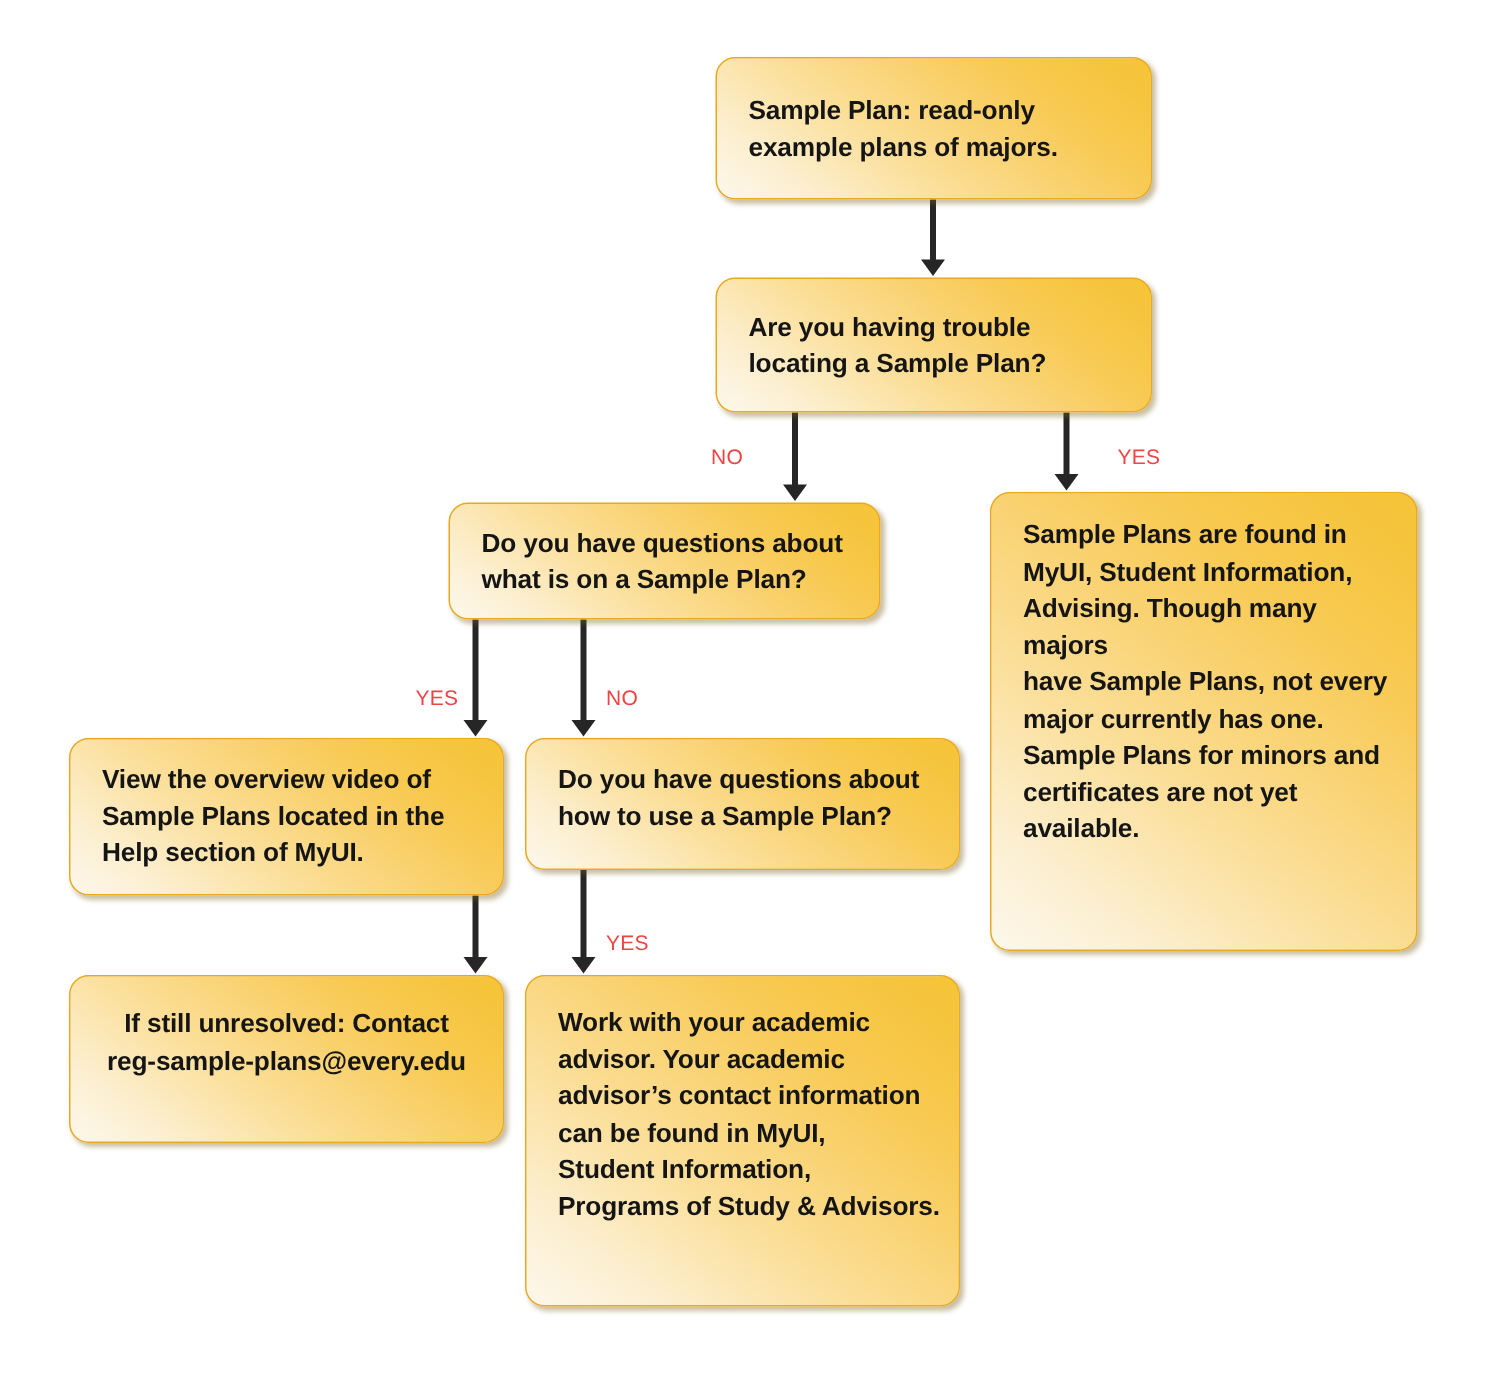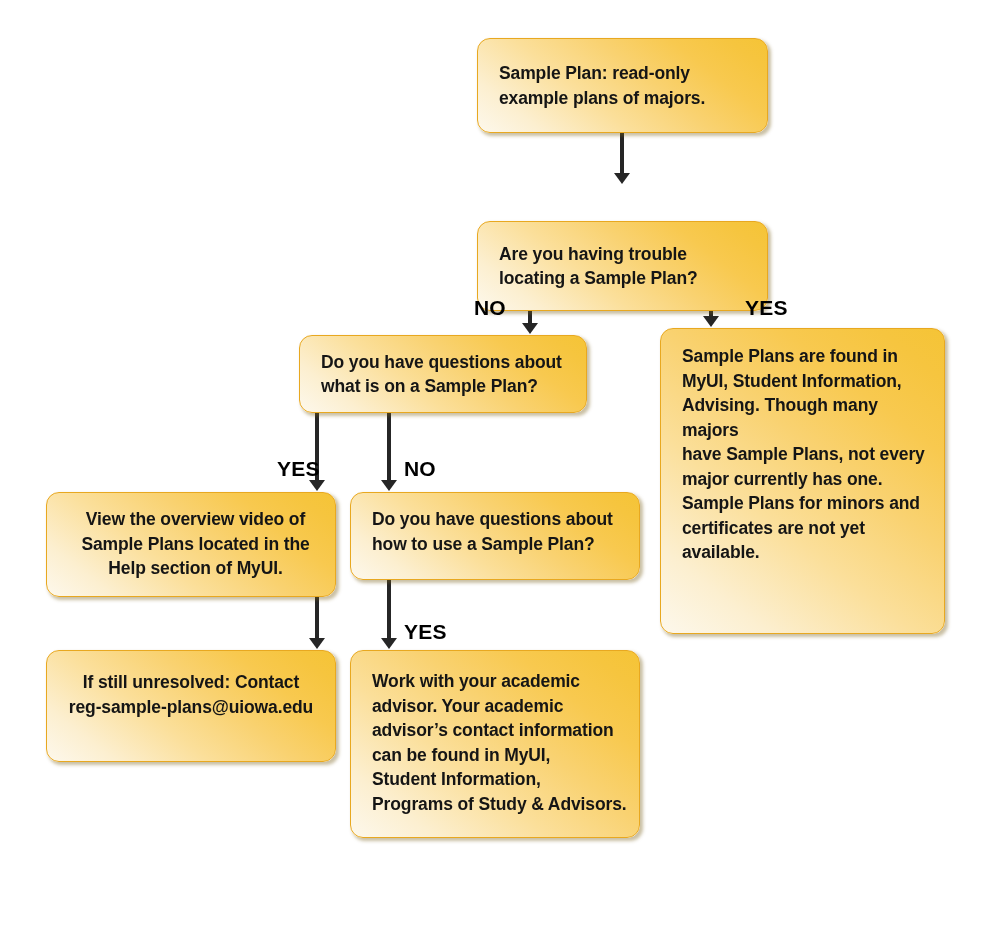--- a/index.html
+++ b/index.html
@@ -59,23 +59,23 @@
     position: absolute;
     width: 0;
     height: 0;
     border-left: 8.5px solid transparent;
     border-right: 8.5px solid transparent;
     border-top: 11.5px solid #262626;
     z-index: 2;
   }
   .edge-label {
     position: absolute;
-    font-weight: bold;
-    font-size: 21px;
-    color: #000000;
+    font-weight: normal;
+    font-size: 14px;
+    color: #ef4444;
     letter-spacing: 0.2px;
     z-index: 4;
     white-space: nowrap;
   }
 </style>
 </head>
 <body>
 
 <div id="chart-canvas">
 
@@ -104,21 +104,21 @@
   <div class="edge-label" style="left:745px; top:296px;">YES</div>
   <div class="edge-label" style="left:277px; top:457px;">YES</div>
   <div class="edge-label" style="left:404px; top:457px;">NO</div>
   <div class="edge-label" style="left:404px; top:620px;">YES</div>
 
   <div class="node" style="left:477px; top:38px; width:291px; height:95px;">
     <div class="node-text pad-left">Sample Plan: read-only
 example plans of majors.</div>
   </div>
 
-  <div class="node" style="left:477px; top:185px; width:291px; height:90px;margin-top:36px;">
+  <div class="node" style="left:477px; top:185px; width:291px; height:90px;">
     <div class="node-text pad-left">Are you having trouble
 locating a Sample Plan?</div>
   </div>
 
   <div class="node" style="left:299px; top:335px; width:288px; height:78px;">
     <div class="node-text pad-left">Do you have questions about
 what is on a Sample Plan?</div>
   </div>
 
   <div class="node" style="left:660px; top:328px; width:285px; height:306px;">
@@ -126,36 +126,36 @@
 MyUI, Student Information,
 Advising.  Though many majors
 have Sample Plans, not every
 major currently has one.
 Sample Plans for minors and
 certificates are not yet
 available.</div>
   </div>
 
   <div class="node" style="left:46px; top:492px; width:290px; height:105px;">
-    <div class="node-text pad-left" style="align-self:flex-start; padding-top:14px;text-align:center;">View the overview video of
+    <div class="node-text pad-left" style="align-self:flex-start; padding-top:14px;">View the overview video of
 Sample Plans located in the
 Help section of MyUI.</div>
   </div>
 
   <div class="node" style="left:350px; top:492px; width:290px; height:88px;">
     <div class="node-text pad-left" style="align-self:flex-start; padding-top:14px;">Do you have questions about
 how to use a Sample Plan?</div>
   </div>
 
   <div class="node" style="left:46px; top:650px; width:290px; height:112px;">
     <div class="node-text pad-center" style="align-self:flex-start; padding-top:19px;">If still unresolved: Contact
-reg-sample-plans@uiowa.edu</div>
+reg-sample-plans@every.edu</div>
   </div>
 
-  <div class="node" style="left:350px; top:650px; width:290px; height:188px;">
+  <div class="node" style="left:350px; top:650px; width:290px; height:221px;">
     <div class="node-text pad-left" style="align-self:flex-start; padding-top:18px;">Work with your academic
 advisor. Your academic
 advisor’s contact information
 can be found in MyUI,
 Student Information,
 Programs of Study &amp; Advisors.</div>
   </div>
 
 </div>
 

